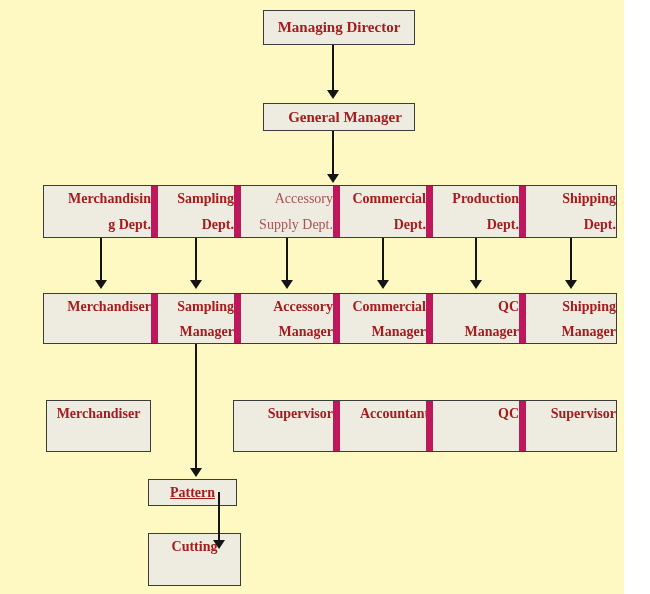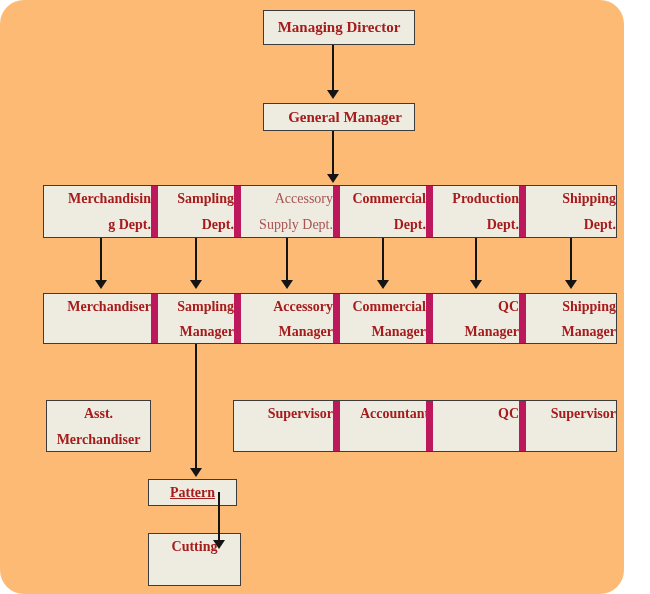--- a/index.html
+++ b/index.html
@@ -1,21 +1,21 @@
 <!DOCTYPE html>
 <html><head>
 <meta charset="utf-8">
 <style>
   html,body{margin:0;padding:0;}
   body{
     width:650px;height:594px;background:#ffffff;
     font-family:"Liberation Serif", serif;
     position:relative;overflow:hidden;
   }
-  .canvas{position:absolute;left:0;top:0;width:624px;height:594px;background:#fdba74;border-radius:24px;}
+  .canvas{position:absolute;left:0;top:0;width:624px;height:594px;background:#fef9c3;}
 
   
   .box{
     position:absolute;box-sizing:border-box;
     background:#EEEBE0;border:1px solid #3C3C3C;
     color:#A61C1C;font-weight:bold;font-size:14px;text-align:center;
   }
   .ln{line-height:26px;height:26px;white-space:nowrap;}
 
   
@@ -107,21 +107,20 @@
       <div class="ln">QC</div>
       <div class="ln">Manager</div>
     </div>
     <div class="cell" style="width:97px;">
       <div class="ln">Shipping</div>
       <div class="ln">Manager</div>
     </div>
   </div>
 
   <div class="box" style="left:46px;top:400px;width:105px;height:52px;">
-    <div class="ln">Asst.</div>
     <div class="ln">Merchandiser</div>
   </div>
 
   <div class="row" style="left:233px;top:400px;width:384px;height:52px;">
     <div class="cell" style="width:99px;">
       <div class="ln">Supervisor</div>
     </div>
     <div class="cell" style="width:93px;padding-left:20px;">
       <div class="ln">Accountant</div>
     </div>

